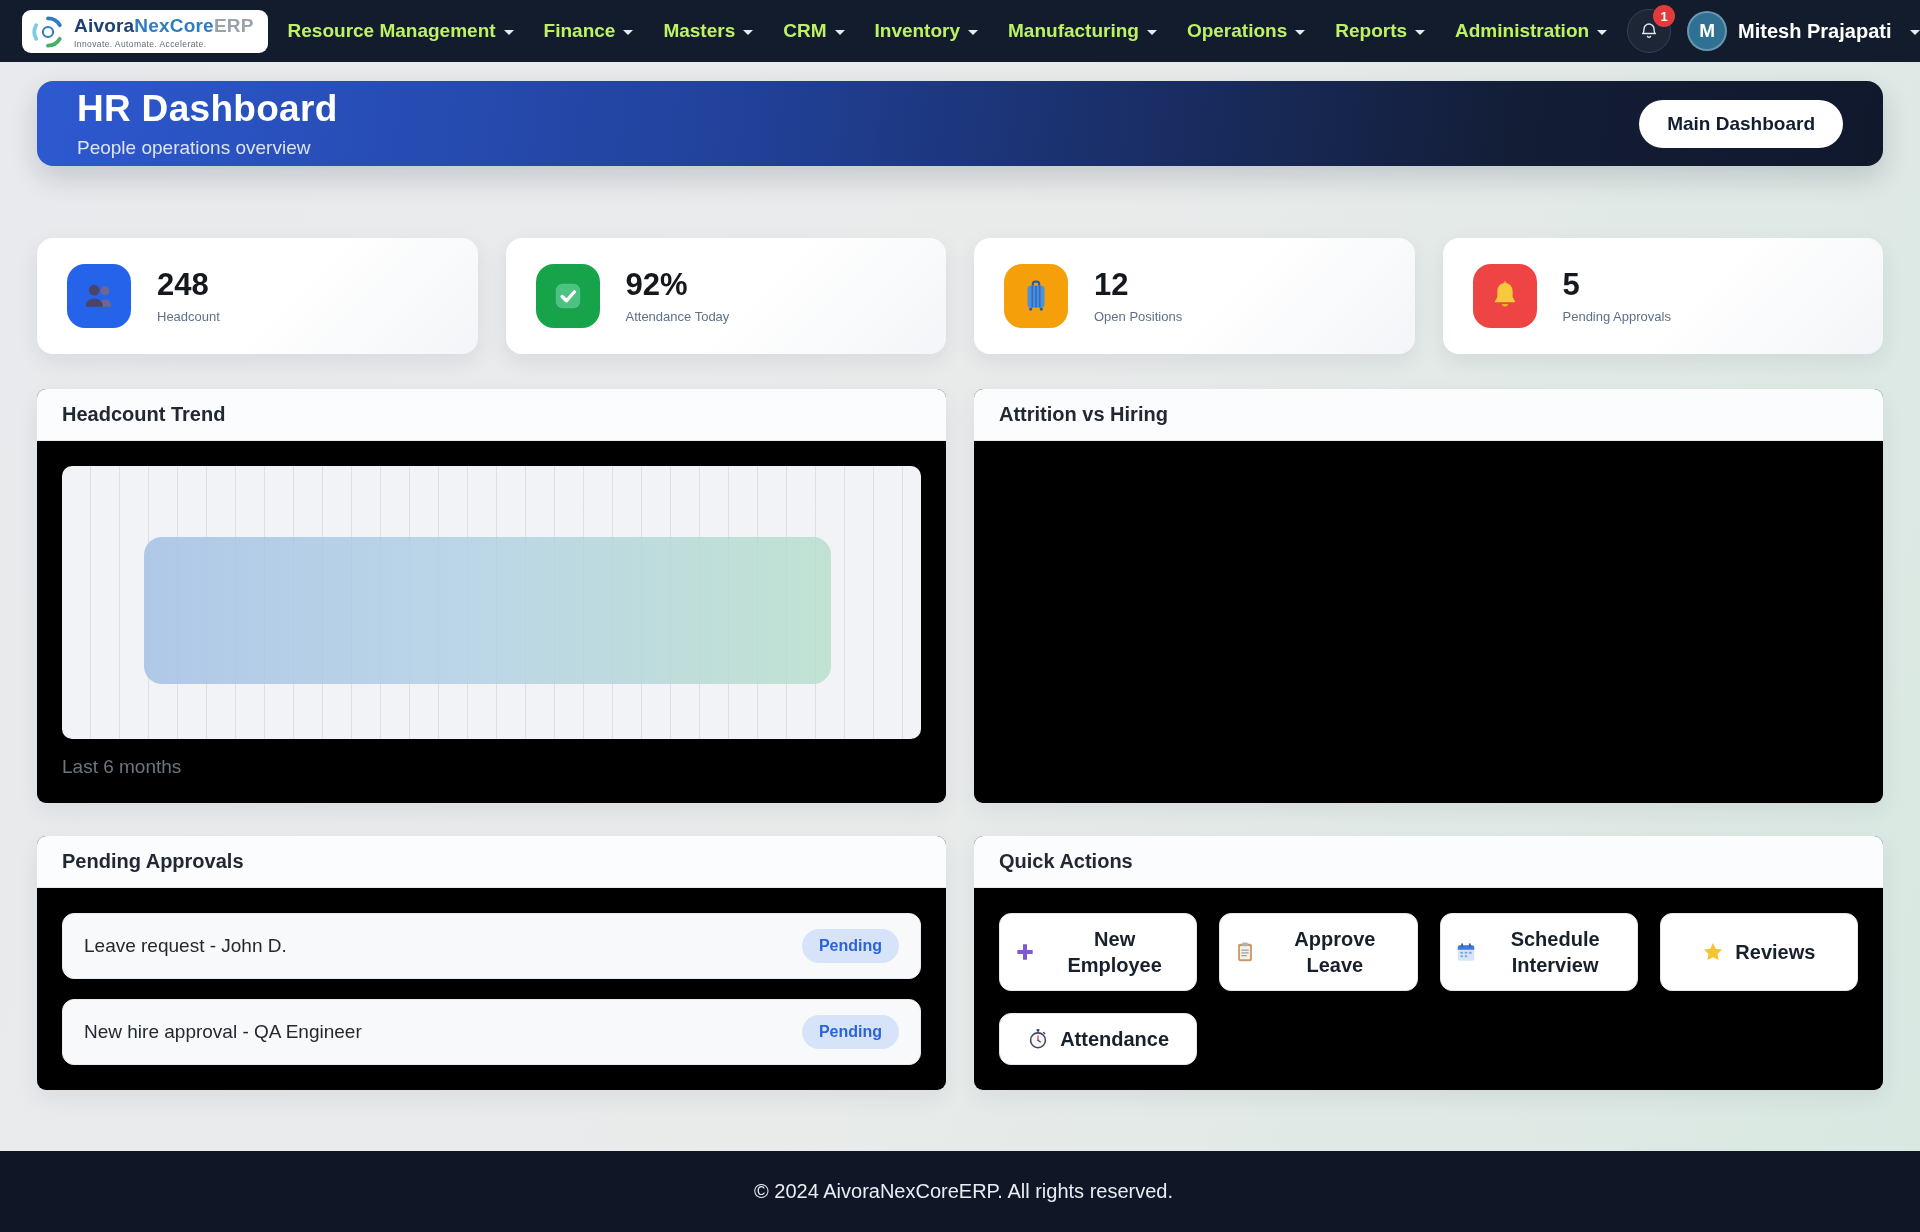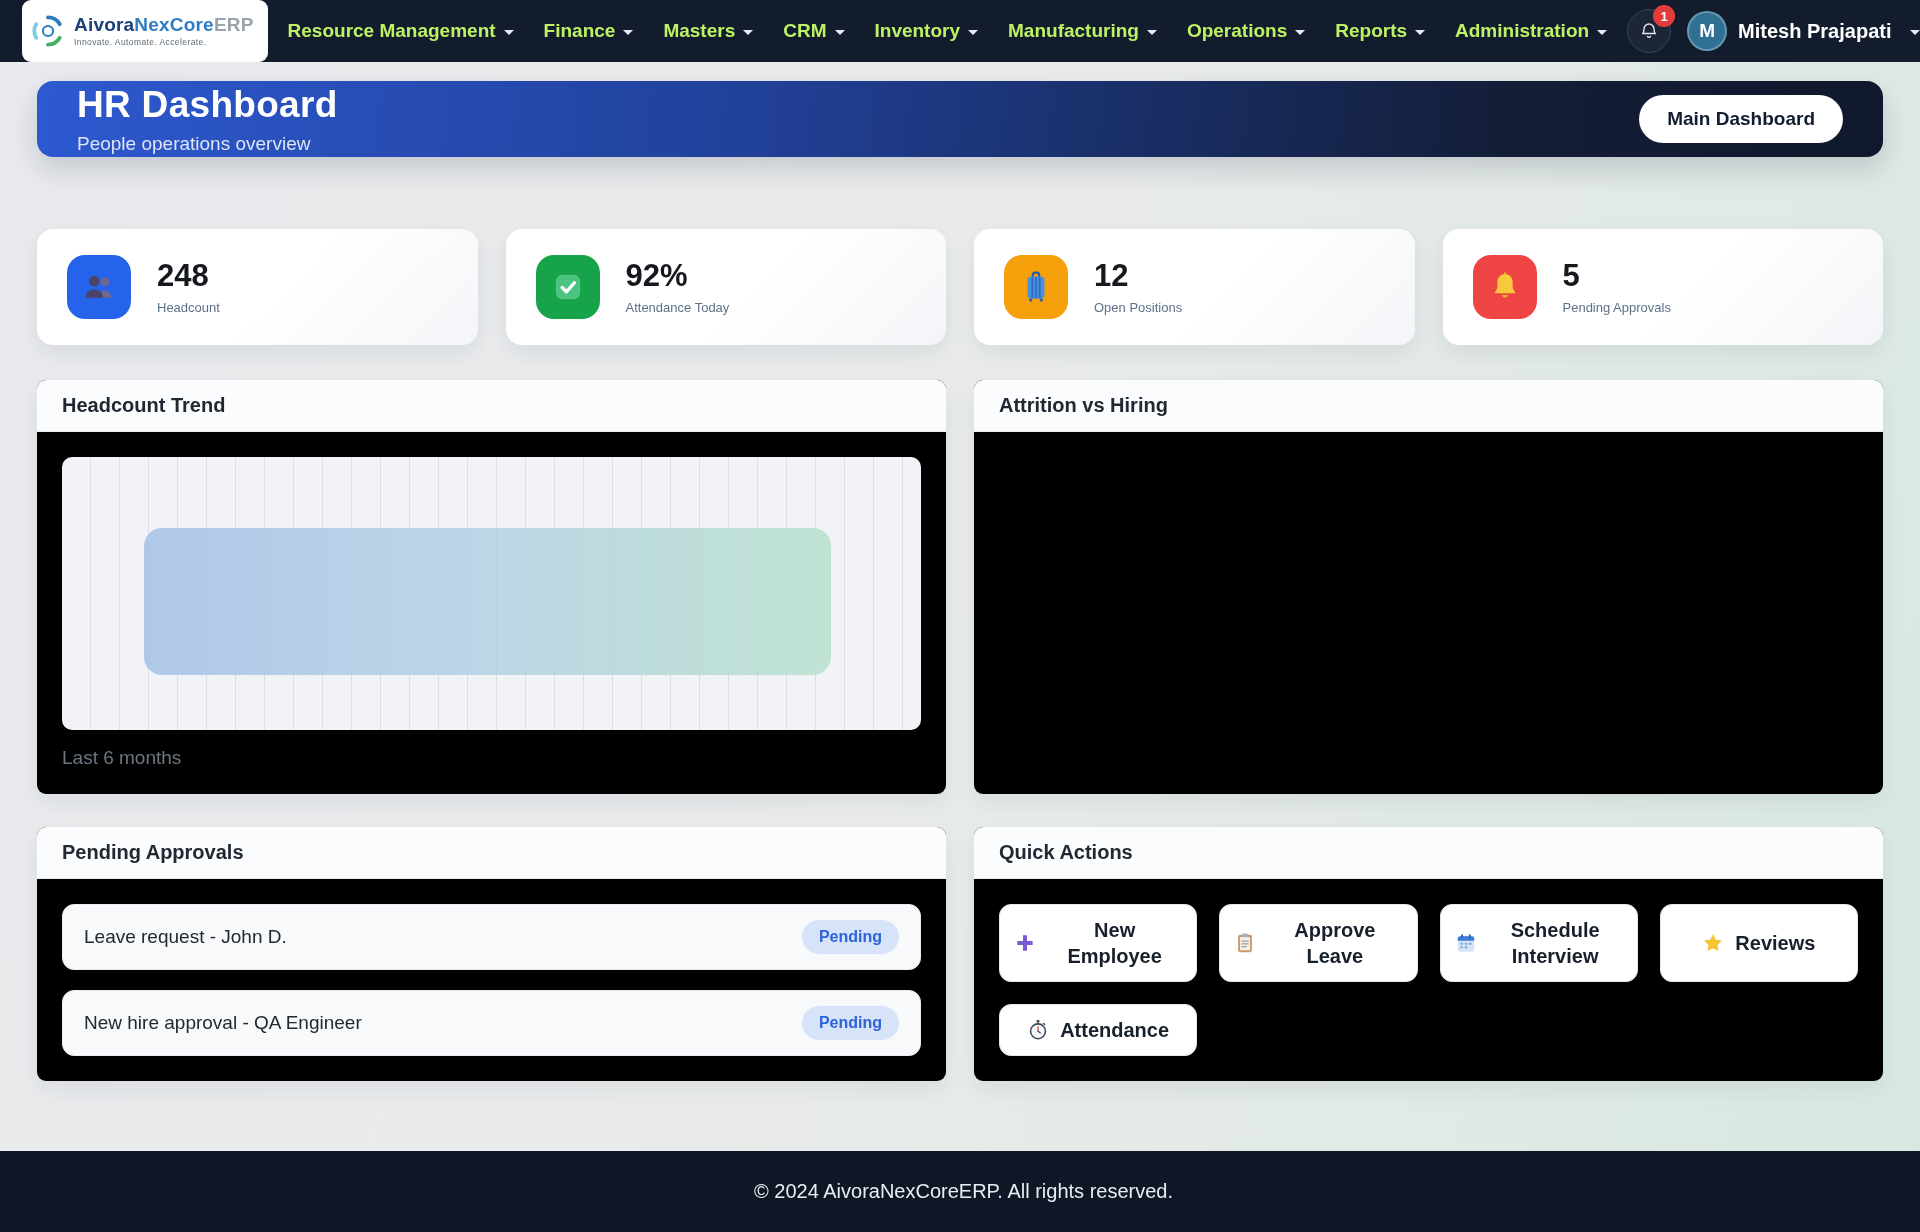--- a/index.html
+++ b/index.html
@@ -11,21 +11,21 @@
     -webkit-font-smoothing: antialiased;
   }
 
   
   nav {
     height: 62px; flex: 0 0 auto; background: #131c2d;
     display: flex; align-items: center; padding: 0 22px; gap: 20px;
   }
   .brand {
     background: #fff; border-radius: 9px; padding: 4px 14px 4px 9px;
-    display: flex; align-items: center; gap: 9px; height: 62px; cursor: pointer;
+    display: flex; align-items: flex-end; gap: 9px; height: 43px; cursor: pointer;
   }
   .brand-line1 { font-size: 19px; font-weight: bold; line-height: 1.1; letter-spacing: .2px; white-space: nowrap; }
   .brand-aivora { color: #1c3f77; }
   .brand-nexcore { color: #2e7cc3; }
   .brand-erp { color: #9aa3ad; font-weight: 600; }
   .brand-tagline { font-size: 8.5px; color: #5f6b76; letter-spacing: .4px; margin-top: 2px; }
   .nav-menu { flex: 1; display: flex; justify-content: center; align-items: center; gap: 30px; }
   .nav-item { color: #bef264; font-size: 19px; font-weight: 600; display: flex; align-items: center; cursor: pointer; white-space: nowrap; }
   .caret {
     width: 0; height: 0; display: inline-block; margin-left: 8px; margin-top: 3px;
@@ -47,21 +47,21 @@
     width: 40px; height: 40px; border-radius: 50%; background: #2f7093;
     border: 2px solid rgba(255,255,255,.28); color: #fff; font-weight: bold; font-size: 19px;
     display: flex; align-items: center; justify-content: center;
   }
   .user-name { color: #fff; font-weight: bold; font-size: 20px; white-space: nowrap; }
 
   
   main { flex: 1; padding: 19px 37px 0; }
 
   .banner {
-    height: 76px; border-radius: 16px; margin-bottom: 72px;
+    height: 85px; border-radius: 16px; margin-bottom: 72px;
     background: linear-gradient(97deg, #2d59d0 0%, #21419a 38%, #131d36 80%, #10182c 100%);
     padding: 16px 40px; display: flex; align-items: center; justify-content: space-between;
     box-shadow: 0 12px 28px rgba(10,20,50,.16);
   }
   .banner-title { color: #fff; font-size: 37px; font-weight: 800; letter-spacing: .3px; margin-bottom: 7px; }
   .banner-sub { color: #dce4f5; font-size: 19px; }
   .main-dash-btn {
     background: #fff; color: #121d31; font-weight: bold; font-size: 19px;
     font-family: inherit; border: none; border-radius: 999px; padding: 13px 28px; cursor: pointer;
   }

